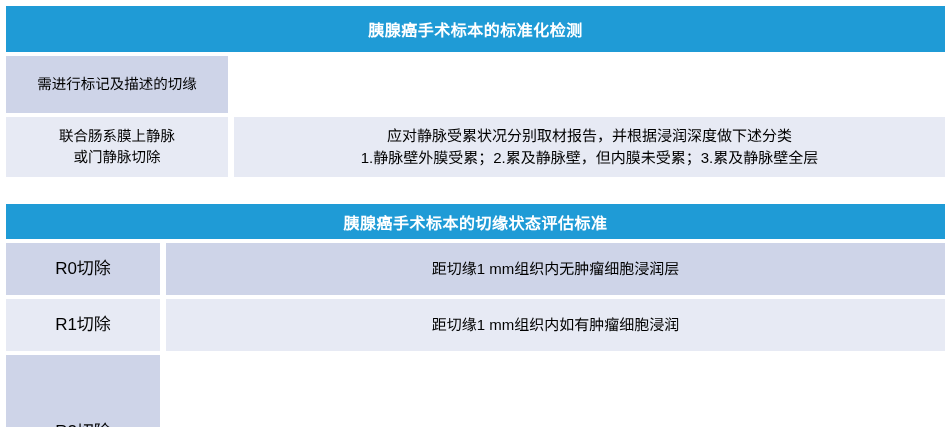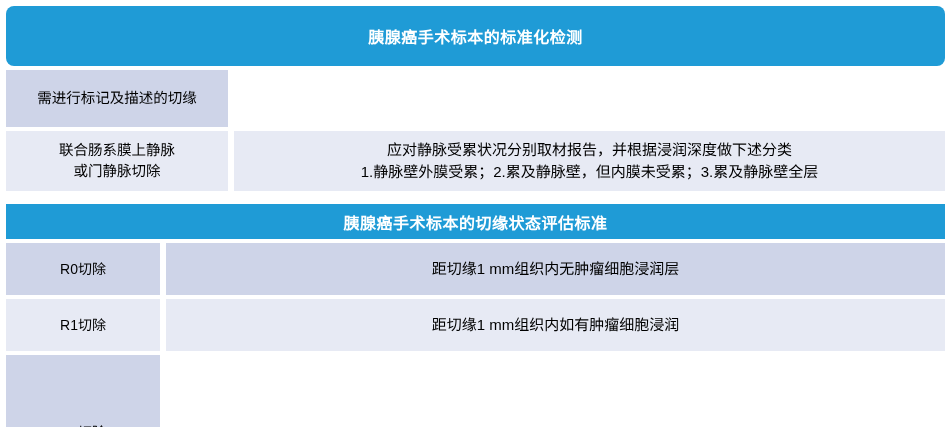--- a/index.html
+++ b/index.html
@@ -67,23 +67,22 @@
     line-height: 1.45;
     padding: 2px 6px;
   }
 
   .cell.shade-dark  { background: #ced4e8; }
   .cell.shade-light { background: #e7eaf4; }
 
   
   #table-one { top: 6px; }
   #table-one .tbl-header {
-    height: 60px;
+    height: 46px;
     font-size: 16px;
-    border-radius: 8px;
   }
   #table-one .tbl-rows { padding-top: 4px; }
   #table-one .row { margin-bottom: 4px; }
   #table-one .row:last-child { margin-bottom: 0; }
   #table-one .cell-label {
     width: 222px;
     flex: 0 0 222px;
     font-size: 14.5px;
     margin-right: 6px;
   }
@@ -99,21 +98,21 @@
   #table-two .tbl-header {
     height: 35px;
     font-size: 16px;
   }
   #table-two .tbl-rows { padding-top: 4px; }
   #table-two .row { margin-bottom: 4px; }
   #table-two .row:last-child { margin-bottom: 0; flex-direction: column; }
   #table-two .cell-label {
     width: 154px;
     flex: 0 0 154px;
-    font-size: 14px;
+    font-size: 17px;
     margin-right: 6px;
   }
   #table-two .cell-value {
     flex: 1 1 auto;
     font-size: 15px;
   }
   #table-two .row .cell { height: 52px; }
 
   .multiline {
     white-space: pre-line;

